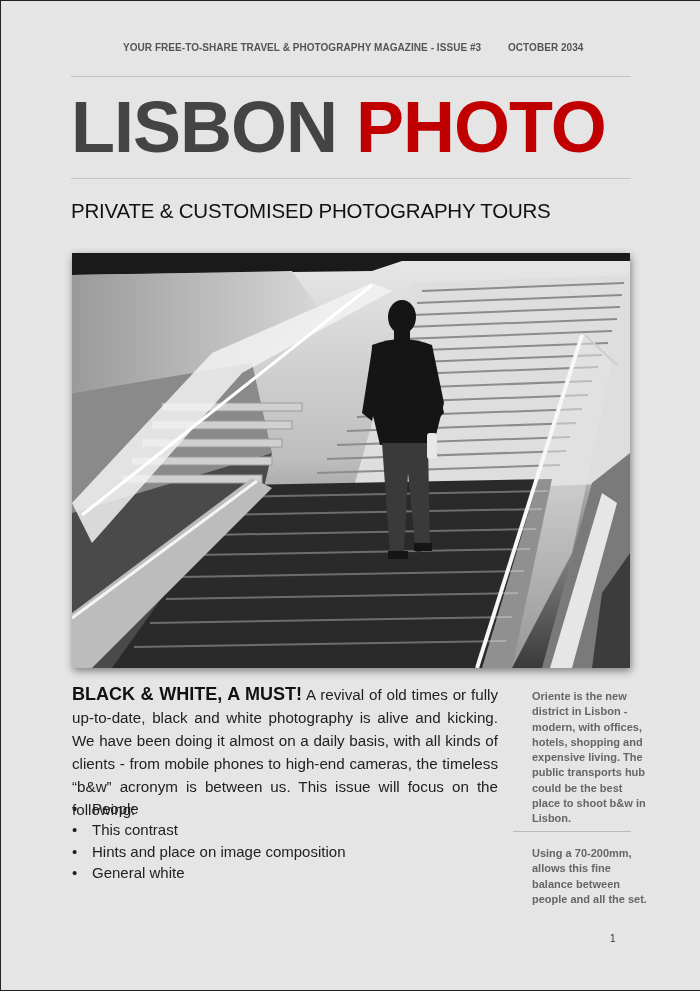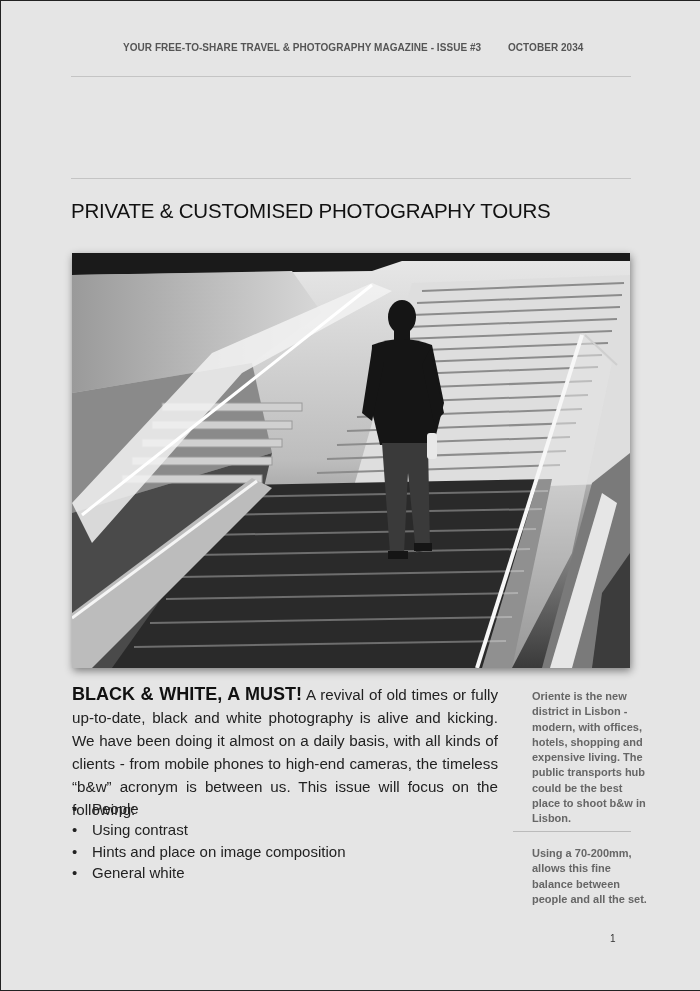--- a/index.html
+++ b/index.html
@@ -31,20 +31,24 @@
 
 <div class="page">
 
   <div class="masthead">
     <span class="tagline">YOUR FREE-TO-SHARE TRAVEL &amp; PHOTOGRAPHY MAGAZINE - ISSUE #3</span>
     <span class="date">OCTOBER 2034</span>
   </div>
 
   <div class="rule" style="top:75px;"></div>
 
+  <div class="title">
+    <span class="w1">LISBON</span>
+    <span class="w2">PHOTO</span>
+  </div>
 
   <div class="rule" style="top:177px;"></div>
 
   <div class="subtitle">PRIVATE &amp; CUSTOMISED PHOTOGRAPHY TOURS</div>
 
   <div class="photo">
     <svg width="558" height="415" viewBox="0 0 558 415" xmlns="http://www.w3.org/2000/svg">
       <defs>
         <linearGradient id="bgGrad" x1="0" y1="0" x2="0" y2="1">
           <stop offset="0" stop-color="#e8e8e8"></stop>
@@ -131,21 +135,21 @@
       <rect x="355" y="180" width="10" height="26" rx="3" fill="#e8e8e8"></rect>
     </svg>
   </div>
 
   <div class="body">
     <span class="lead">BLACK &amp; WHITE, A MUST!</span><span> A revival of old times or fully up-to-date, black and white photography is alive and kicking. We have been doing it almost on a daily basis, with all kinds of clients - from mobile phones to high-end cameras, the timeless “b&amp;w” acronym is between us. This issue will focus on the following:</span>
   </div>
 
   <ul class="bullets">
     <li><span class="dot">•</span><span>People</span></li>
-    <li><span class="dot">•</span><span>Using contrast</span></li>
+    <li><span class="dot">•</span><span>This contrast</span></li>
     <li><span class="dot">•</span><span>Hints and place on image composition</span></li>
     <li><span class="dot">•</span><span>General white</span></li>
   </ul>
 
   <div class="sidebar side1">Oriente is the new district in Lisbon - modern, with offices, hotels, shopping and expensive living. The public transports hub could be the best place to shoot b&amp;w in Lisbon.</div>
   <div class="side-rule"></div>
   <div class="sidebar side2">Using a 70-200mm, allows this fine balance between people and all the set.</div>
 
   <div class="pageno">1</div>
 </div>

